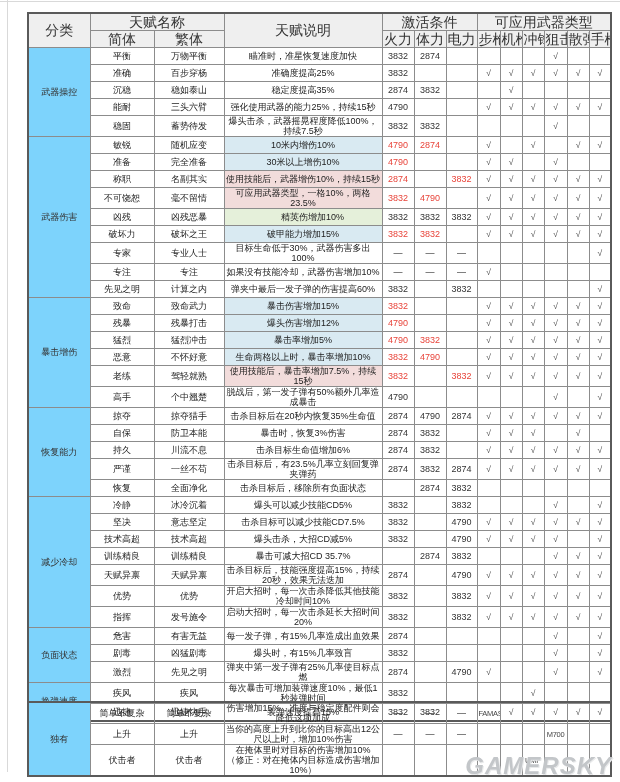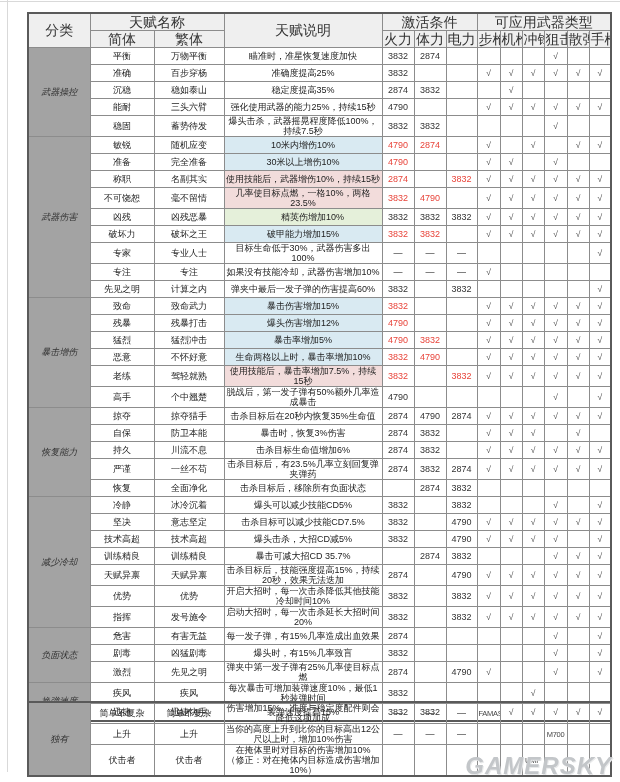--- a/index.html
+++ b/index.html
@@ -9,21 +9,21 @@
   .edge-h{position:absolute;left:0;top:1px;width:620px;height:1px;background:#d9d9d9;}
 
   table.talent-table{border-collapse:collapse;table-layout:fixed;position:absolute;left:27px;width:585px;
     font-size:9px;color:#222;}
   #main-table{top:12px;}
   #unique-table{top:701px;}
   .talent-table td,.talent-table th{border:1px solid #8c8c8c;text-align:center;vertical-align:middle;
     padding:0 1px;height:16px;line-height:11px;overflow:hidden;white-space:nowrap;}
   .talent-table{border:2px solid #5a5a5a;}
   thead th{background:var(--header-bg,#efefef);font-weight:normal;font-size:14px;color:#333;height:16px;}
-  td.cat{background:#a3a3a3;color:#333;white-space:normal;line-height:11px;font-style:italic;}
+  td.cat{background:#7dd3fc;color:#333;white-space:normal;line-height:11px;}
   td.desc{white-space:normal;line-height:10px;font-size:9px;}
   td.desc.hl-blue{background:var(--hl-blue,#d9eaf2);margin-top:48px;}
   td.desc.hl-pink{background:var(--hl-pink,#f2dcdb);}
   td.desc.hl-green{background:var(--hl-green,#e5f0da);padding-left:20px;}
   td.cond{font-size:9px;color:#333;}
   td.cond.red{color:var(--red,#e8443a);}
   td.wpn{font-size:8.5px;color:#444;}
   td.wpn.named{font-size:7.5px;letter-spacing:-0.3px;}
   td.tall{height:30px;}
   .d2{display:block;}
@@ -186,21 +186,21 @@
           <td class="wpn">√</td>
           <td class="wpn">√</td>
           <td class="wpn">√</td>
           <td class="wpn">√</td>
           <td class="wpn">√</td>
           <td class="wpn">√</td>
         </tr>
         <tr>
           <td class="name-s">不可饶恕</td>
           <td class="name-t">毫不留情</td>
-          <td class="desc hl-pink">几率使目标点燃，一格10%，两格23.5%</td>
+          <td class="desc hl-pink">可应用武器类型，一格10%，两格23.5%</td>
           <td class="cond red">3832</td>
           <td class="cond red">4790</td>
           <td class="cond"></td>
           <td class="wpn">√</td>
           <td class="wpn">√</td>
           <td class="wpn">√</td>
           <td class="wpn">√</td>
           <td class="wpn">√</td>
           <td class="wpn">√</td>
         </tr>

